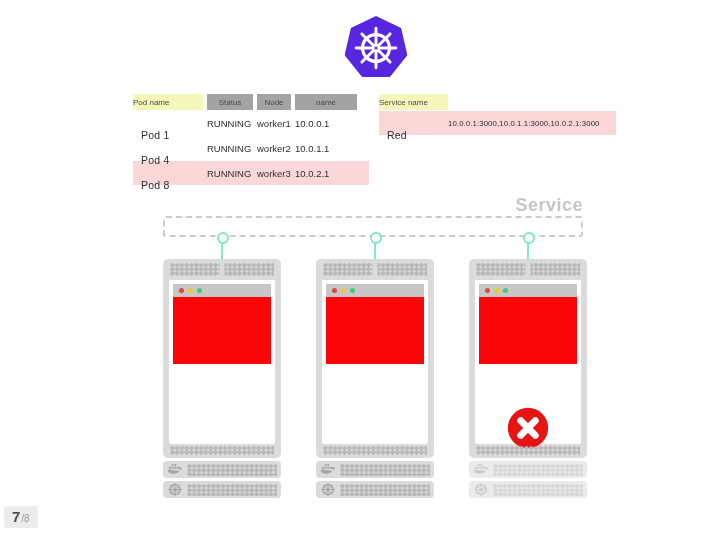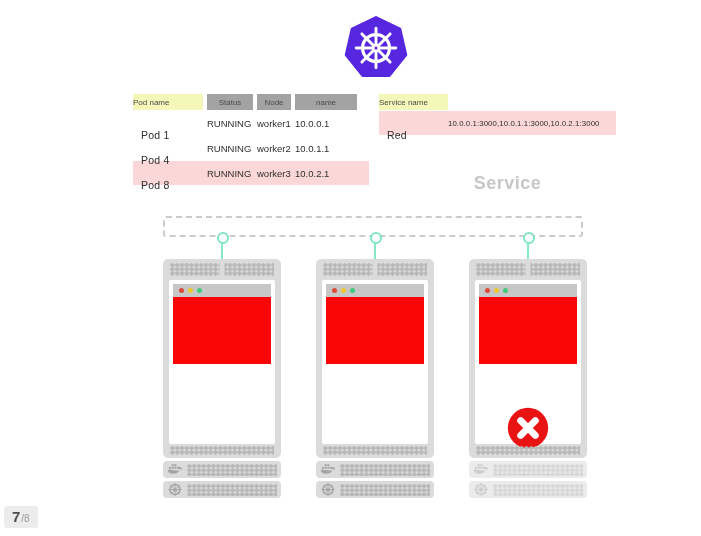--- a/index.html
+++ b/index.html
@@ -18,21 +18,21 @@
   .th.left{justify-content:flex-start;box-sizing:border-box;}
   .trow{display:flex;gap:4px;height:24px;margin-top:1px;align-items:center;}
   .trow.pink{background:#fcd7d7;}
   .td{font-size:9.5px;color:#2e2e2e;}
   .td.name{font-size:10.5px;text-align:left;padding-left:8px;box-sizing:border-box;letter-spacing:.2px;margin-top:24px;}
   .c1{width:70px;} .c2{width:46px;} .c3{width:34px;} .c4{width:62px;}
   .s1{width:69px;} .s2{width:164px;}
   .endpoints{font-size:7.8px;color:#2e2e2e;letter-spacing:.1px;}
 
   
-  .service-label{position:absolute;left:432px;top:173px;width:151px;text-align:center;
+  .service-label{position:absolute;left:432px;top:195px;width:151px;text-align:right;
                  font-size:18px;font-weight:600;color:#c5c7c9;letter-spacing:.5px;}
   .service-box{position:absolute;left:163px;top:216px;width:416px;height:17px;
                border:2px dashed #cbcbce;border-radius:3px;}
 
   
   .connector{position:absolute;top:232px;width:0;height:0;}
   .connector .dot{position:absolute;left:-5px;top:0;width:8px;height:8px;background:#fff;
                   border:2px solid #7fe5c4;border-radius:50%;}
   .connector .stem{position:absolute;left:-1px;top:11px;width:2px;height:49px;background:#86e8c9;}
   .connector .head{position:absolute;left:-4px;top:60px;width:0;height:0;

